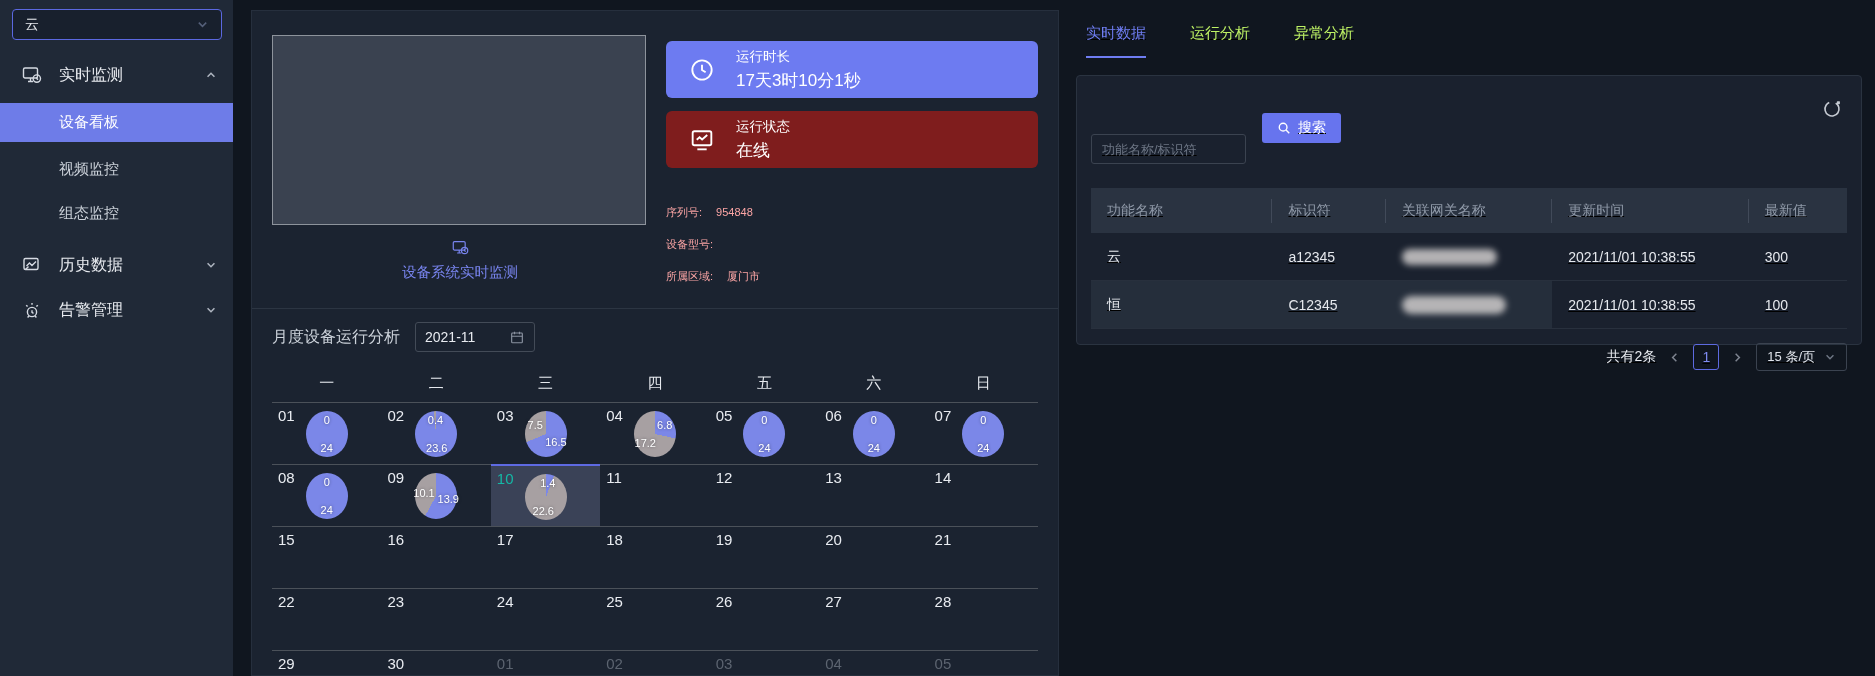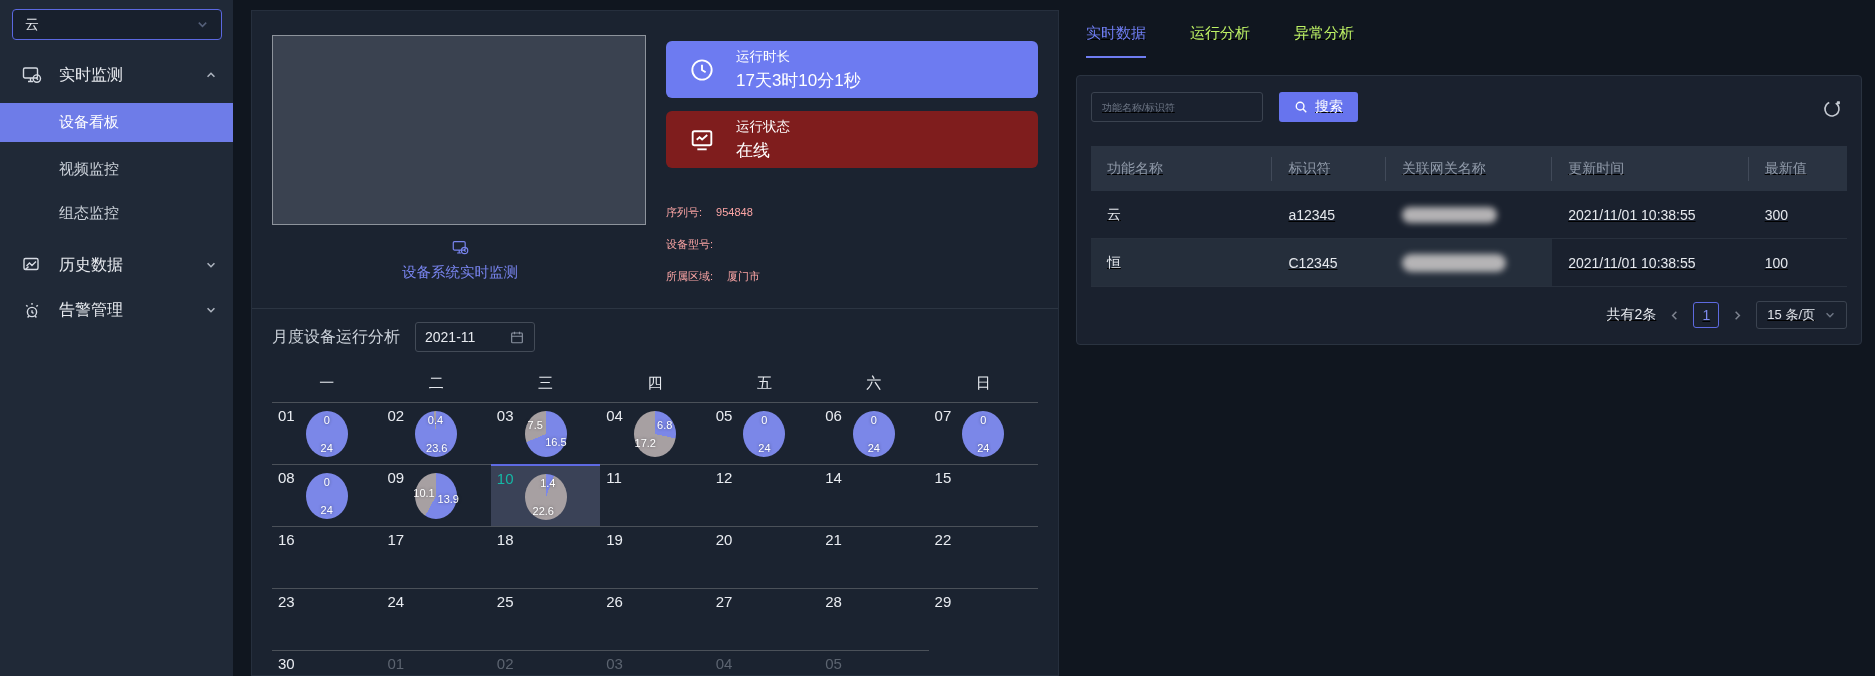--- a/index.html
+++ b/index.html
@@ -60,22 +60,22 @@
     text-shadow:0 0 3px rgba(15,20,30,.5);white-space:nowrap;}
 
   
   .right{position:absolute;left:1076px;top:10px;width:786px;text-decoration:underline;}
   .tabs{display:flex;gap:44px;padding:14px 0 0 10px;}
   .tab{font-size:15px;color:#bef264;padding-bottom:13px;cursor:pointer;border-bottom:2px solid transparent;}
   .tab.active{color:#6f7df2;border-bottom-color:#6f7df2;}
   .rcard{position:relative;margin-top:17px;height:270px;border:1px solid #2a3340;border-radius:4px;
     background:#1a212e;padding:16px 14px 0 14px;}
   .search-row{display:flex;align-items:center;gap:16px;}
-  .search-input{width:172px;height:30px;background:transparent;border:1px solid #3b4350;border-radius:3px;
-    color:#dfe3ea;padding:0 10px;font-size:10px;outline:none;font-family:inherit;}
+  .search-input{width:155px;height:30px;background:transparent;border:1px solid #3b4350;border-radius:3px;
+    color:#dfe3ea;padding:0 10px;font-size:13px;outline:none;font-family:inherit;margin-top:42px;}
   .search-input::placeholder{color:#6c7584;}
   .search-btn{height:30px;padding:0 15px;background:#6774ee;border-radius:3px;color:#fff;font-size:14px;
     display:flex;align-items:center;gap:7px;cursor:pointer;}
   .refresh{position:absolute;right:18px;top:22px;color:#c6cbd3;cursor:pointer;display:flex;}
   .tbl{margin-top:24px;font-size:14px;}
   .thead{display:flex;background:#2a3341;height:45px;align-items:center;color:#8f99a8;}
   .th{padding-left:16px;}
   .th:not(:last-child){border-right:1px solid #414a59;height:24px;display:flex;align-items:center;}
   .trow{display:flex;height:48px;align-items:center;color:#e6e9ee;border-bottom:1px solid #28303d;}
   .td{padding-left:16px;height:100%;display:flex;align-items:center;}
@@ -273,20 +273,21 @@
         <div class="cell"><span class="dnum">09</span><div class="pie" style="background: conic-gradient(rgb(123, 135, 232) 0deg, rgb(123, 135, 232) 208.5deg, rgb(167, 160, 162) 208.5deg, rgb(167, 160, 162) 360deg);">
             <span class="plabel" style="left: 33.1154px; top: 26.4461px;">13.9</span>
             <span class="plabel" style="left: 8.88461px; top: 19.5539px;">10.1</span>
           </div></div>
         <div class="cell sel"><span class="dnum">10</span><div class="pie" style="background: conic-gradient(rgb(123, 135, 232) 0deg, rgb(123, 135, 232) 21deg, rgb(167, 160, 162) 21deg, rgb(167, 160, 162) 360deg);">
             <span class="plabel" style="left: 23.2779px; top: 9.23443px;">1.4</span>
             <span class="plabel" style="left: 18.7221px; top: 36.7656px;">22.6</span>
           </div></div>
         <div class="cell"><span class="dnum">11</span></div>
         <div class="cell"><span class="dnum">12</span></div>
+        <div class="cell"><span class="dnum">13</span></div>
         <div class="cell"><span class="dnum">14</span></div>
         <div class="cell"><span class="dnum">15</span></div>
         <div class="cell"><span class="dnum">16</span></div>
         <div class="cell"><span class="dnum">17</span></div>
         <div class="cell"><span class="dnum">18</span></div>
         <div class="cell"><span class="dnum">19</span></div>
         <div class="cell"><span class="dnum">20</span></div>
         <div class="cell"><span class="dnum">21</span></div>
         <div class="cell"><span class="dnum">22</span></div>
         <div class="cell"><span class="dnum">23</span></div>

